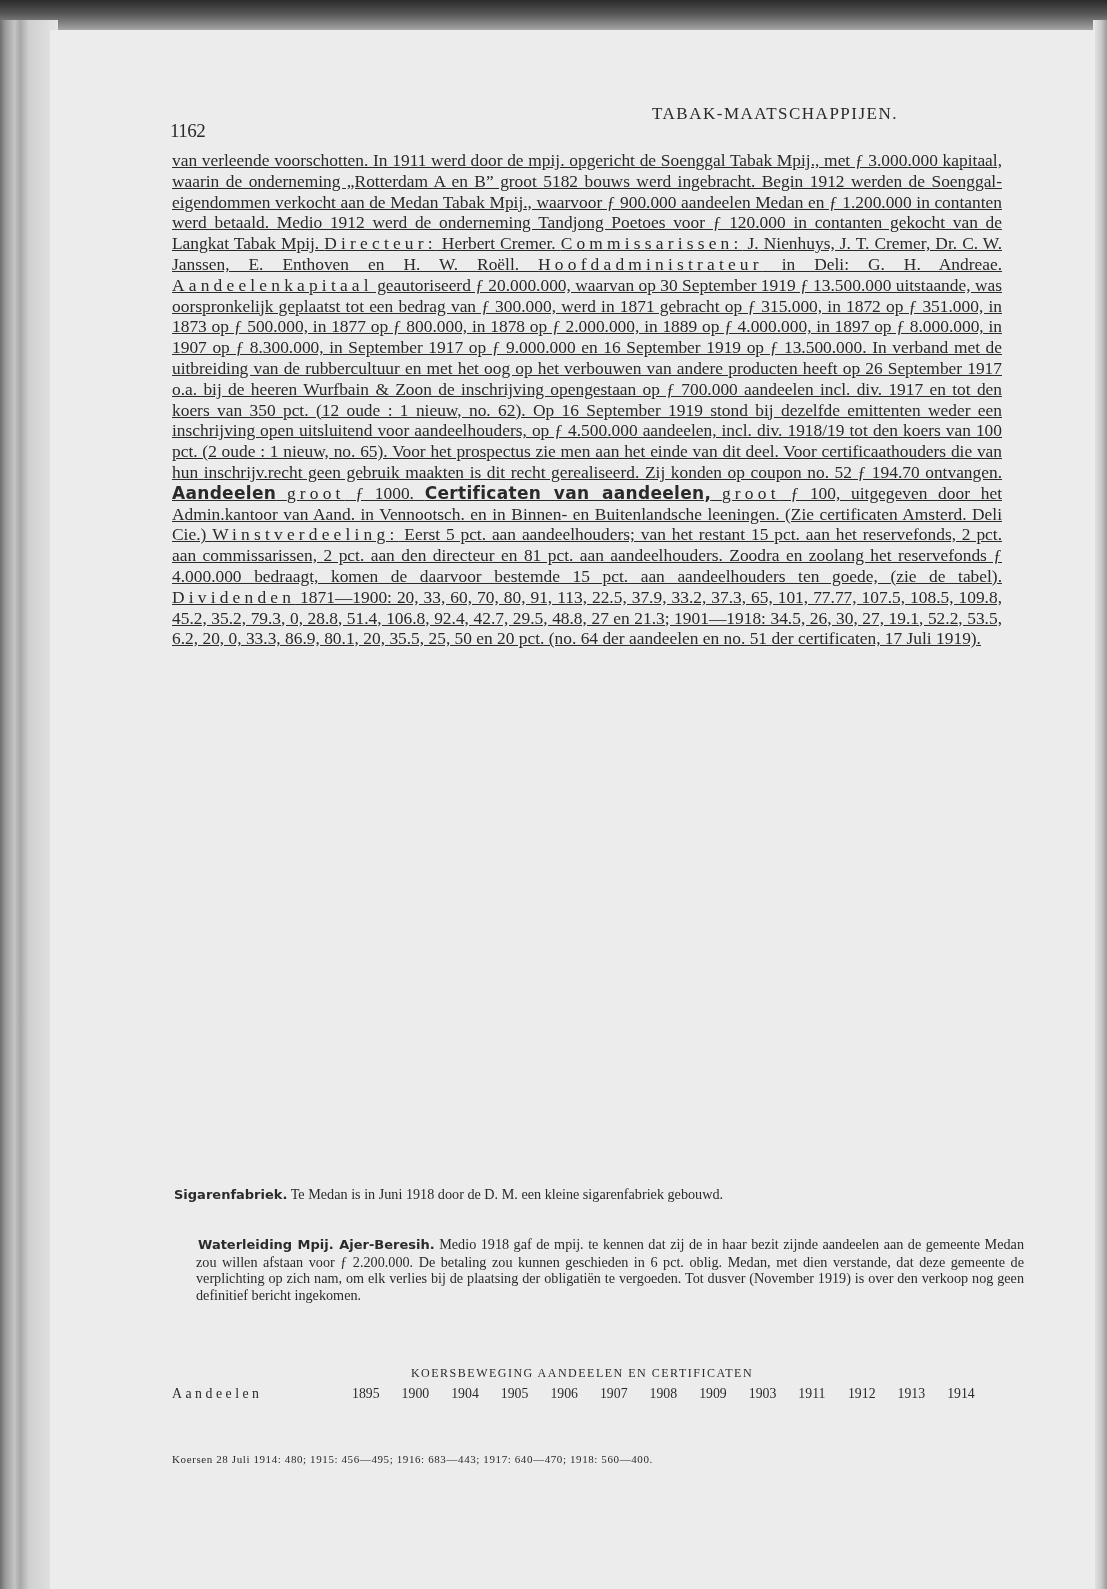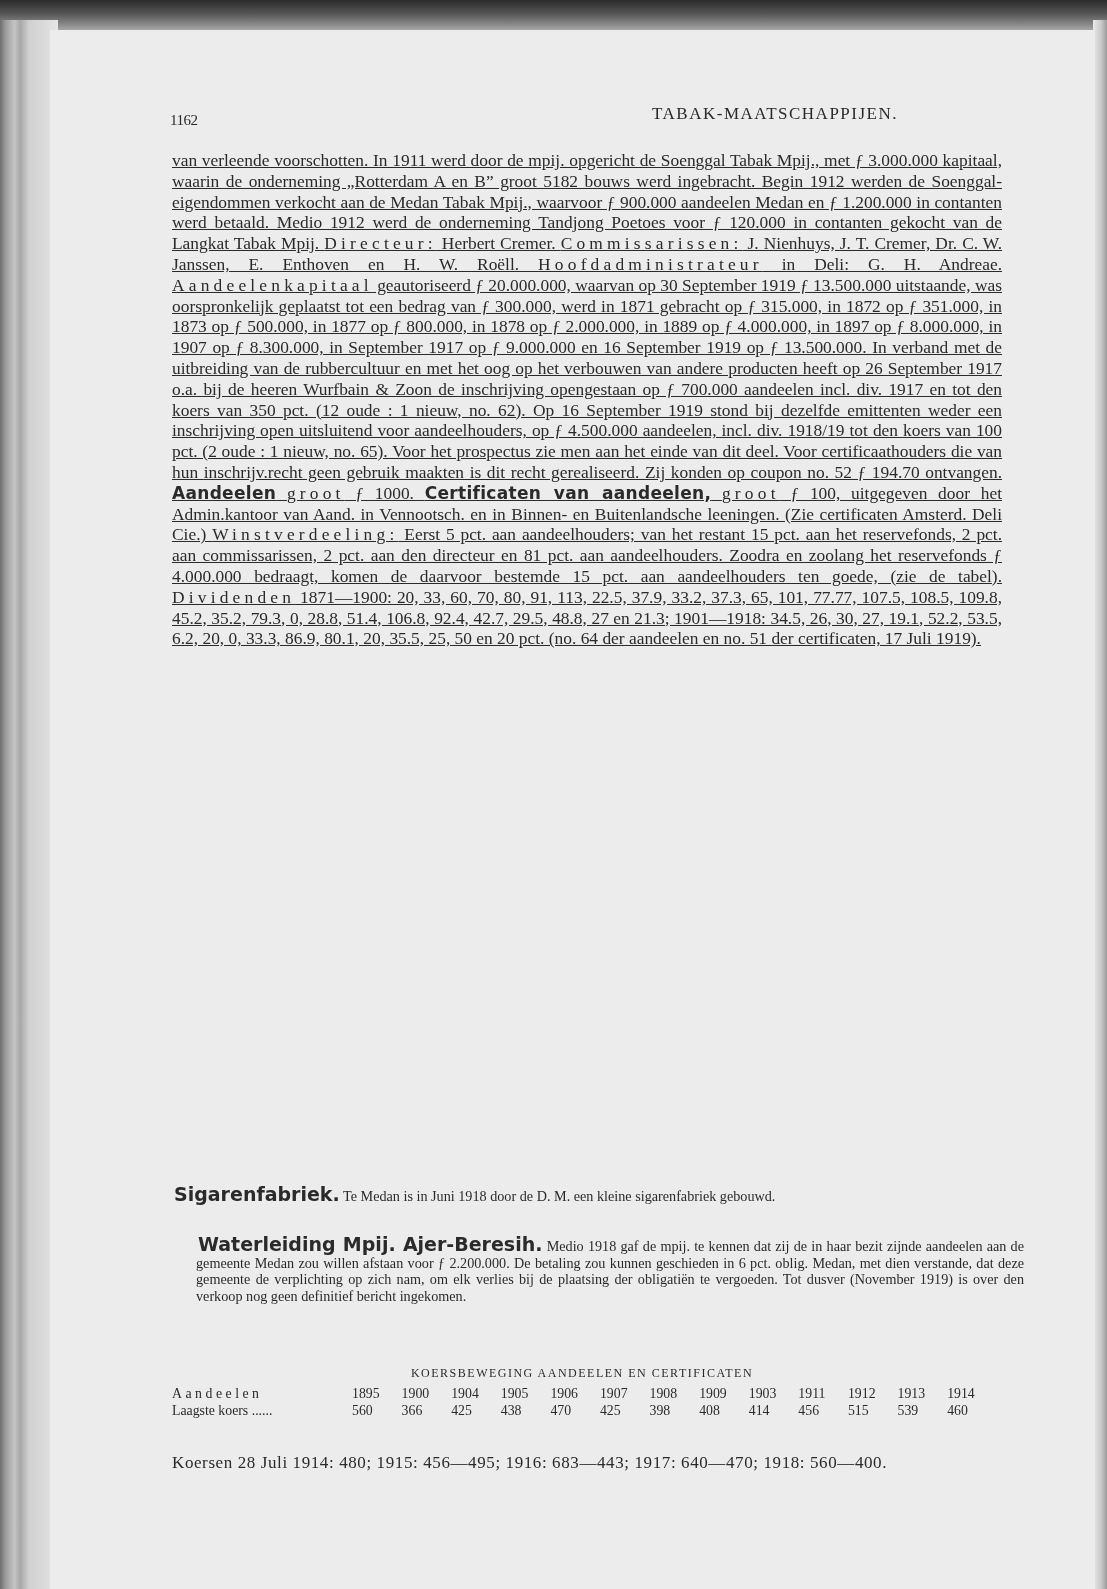--- a/index.html
+++ b/index.html
@@ -22,21 +22,21 @@
     background:linear-gradient(90deg,#e8e8e8,#c8c8c8 60%,#9a9a9a);
   }
   .page {
     position:absolute; left:50px; top:30px; width:1045px; height:1559px;
     background:#ececec;
   }
   .header {
     position:absolute; left:170px; top:104px; width:830px; height:24px;
   }
   .page-number {
-    position:absolute; left:0; top:8px; font-size:15px; letter-spacing:-0.5px;
+    position:absolute; left:0; top:16px; font-size:19px; letter-spacing:-0.5px;
   }
   .running-title {
     position:absolute; left:8px; width:720px; text-align:right; top:0;
     font-size:17px; letter-spacing:1.5px;
   }
   .main-text {
     position:absolute; left:172px; top:150px; width:830px;
     font-size:17.4px; line-height:20.8px; text-align:justify;text-decoration:underline;
   }
   .main-text p { margin:0; }
@@ -44,37 +44,37 @@
   .bold-sans {
     font-family:"DejaVu Sans","Liberation Sans",sans-serif; font-weight:bold;
     font-size:17px; letter-spacing:0.3px;
   }
   .small-text {
     position:absolute; left:172px; width:828px;
     font-size:14.2px; line-height:16.6px; text-align:justify;
   }
   .small-text p { margin:0; text-indent:2px; }
   .small-bold {
-    font-family:"DejaVu Sans","Liberation Sans",sans-serif; font-weight:bold; font-size:19px;
+    font-family:"DejaVu Sans","Liberation Sans",sans-serif; font-weight:bold; font-size:13px;
   }
   .u { text-decoration:underline; }
   .table-title {
     position:absolute; left:172px; top:1366px; width:820px; text-align:center;
     font-size:12px; letter-spacing:1.5px;
   }
   table.koers {
     position:absolute; left:172px; top:1385px; border-collapse:collapse;
     font-size:13.8px; line-height:17px;
   }
   table.koers td { padding:0; white-space:nowrap; }
   table.koers td.lbl { width:180px; }
   table.koers td.num { width:49.6px; text-align:left; }
   .lbl-spaced { letter-spacing:3.5px; }
   .koersen {
-    position:absolute; left:172px; top:1453px; font-size:17px; letter-spacing:0.6px;
+    position:absolute; left:172px; top:1453px; font-size:11px; letter-spacing:0.6px;
   }
 </style>
 </head>
 <body>
 
 <div class="scan-top"></div>
 <div class="scan-left"></div>
 <div class="scan-right"></div>
 <div class="page"></div>
 
@@ -108,32 +108,16 @@
     <td class="num">1906</td>
     <td class="num">1907</td>
     <td class="num">1908</td>
     <td class="num">1909</td>
     <td class="num">1903</td>
     <td class="num">1911</td>
     <td class="num">1912</td>
     <td class="num">1913</td>
     <td class="num">1914</td>
   </tr>
-  <tr>
-    <td class="lbl">Laagste koers ......</td>
-    <td class="num">560</td>
-    <td class="num">366</td>
-    <td class="num">425</td>
-    <td class="num">438</td>
-    <td class="num">470</td>
-    <td class="num">425</td>
-    <td class="num">398</td>
-    <td class="num">408</td>
-    <td class="num">414</td>
-    <td class="num">456</td>
-    <td class="num">515</td>
-    <td class="num">539</td>
-    <td class="num">460</td>
-  </tr>
 </tbody>
   </table>
 
 <div class="koersen">Koersen 28 Juli 1914: 480; 1915: 456—495; 1916: 683—443; 1917: 640—470; 1918: 560—400.</div>
 
 </body></html>

